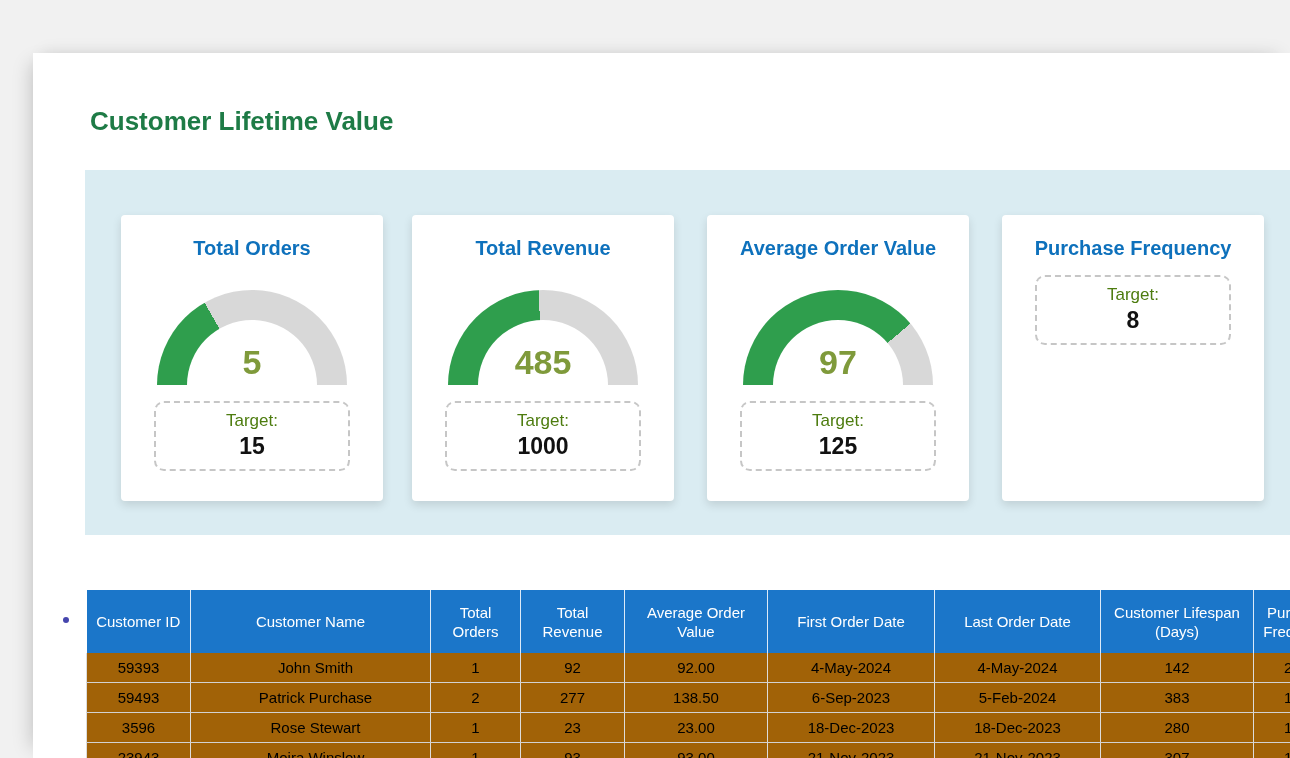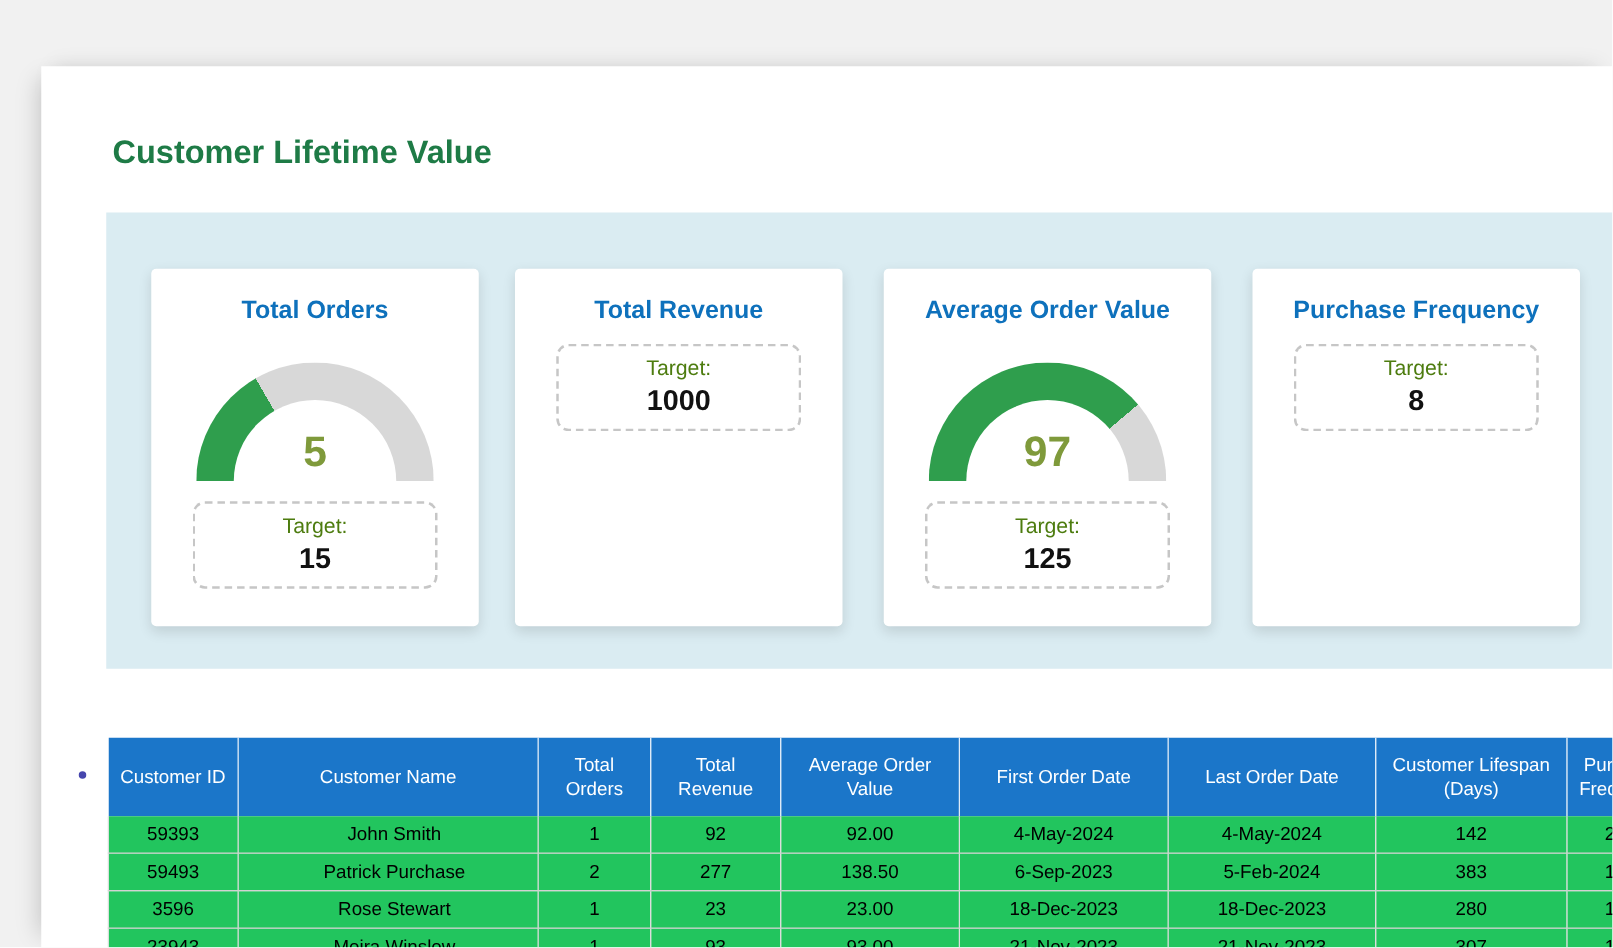--- a/index.html
+++ b/index.html
@@ -33,21 +33,21 @@
   .target-value{font-size:23px;font-weight:700;color:#111;margin-top:2px;}
 
   .marker-dot{position:absolute;left:63px;top:617px;width:6px;height:6px;border-radius:50%;background:#4646ad;}
 
   .table-wrap{position:absolute;left:86px;top:590px;width:1257px;height:168px;overflow:hidden;}
   table{border-collapse:collapse;table-layout:fixed;width:1257px;font-size:15px;color:#000;}
   thead th{background:#1b76c9;color:#ffffff;font-weight:400;height:63px;vertical-align:middle;
         text-align:center;padding:0 6px;line-height:19px;border-right:1px solid rgba(255,255,255,.85);}
   thead th:last-child{border-right:none;}
   tbody td{height:29px;border-bottom:1px solid #d2d2d2;border-right:1px solid #dcdcdc;
-        text-align:center;padding:0 4px;background:#22c55e;vertical-align:middle;}
+        text-align:center;padding:0 4px;background:#a16207;vertical-align:middle;}
   tbody td.col0{border-left:1px solid #dcdcdc;}
   tbody td.col1{text-align:center;padding-left:14px;margin-top:22px;}
 </style>
 </head>
 <body>
 
 <div class="viewport">
   <div class="sheet"></div>
 
   <h1 class="page-title">Customer Lifetime Value</h1>
@@ -62,20 +62,25 @@
         <div class="value">5</div>
       </div>
       <div class="target-box">
         <div class="target-label">Target:</div>
         <div class="target-value">15</div>
       </div>
     </div>
 
     <div class="card c1">
       <div class="card-title">Total Revenue</div>
+      <div class="gauge" style="--deg: 87.3deg;">
+        <div class="arc"></div>
+        <div class="hole"></div>
+        <div class="value">485</div>
+      </div>
       <div class="target-box">
         <div class="target-label">Target:</div>
         <div class="target-value">1000</div>
       </div>
     </div>
 
     <div class="card c2">
       <div class="card-title">Average Order Value</div>
       <div class="gauge" style="--deg: 139.68deg;">
         <div class="arc"></div>

